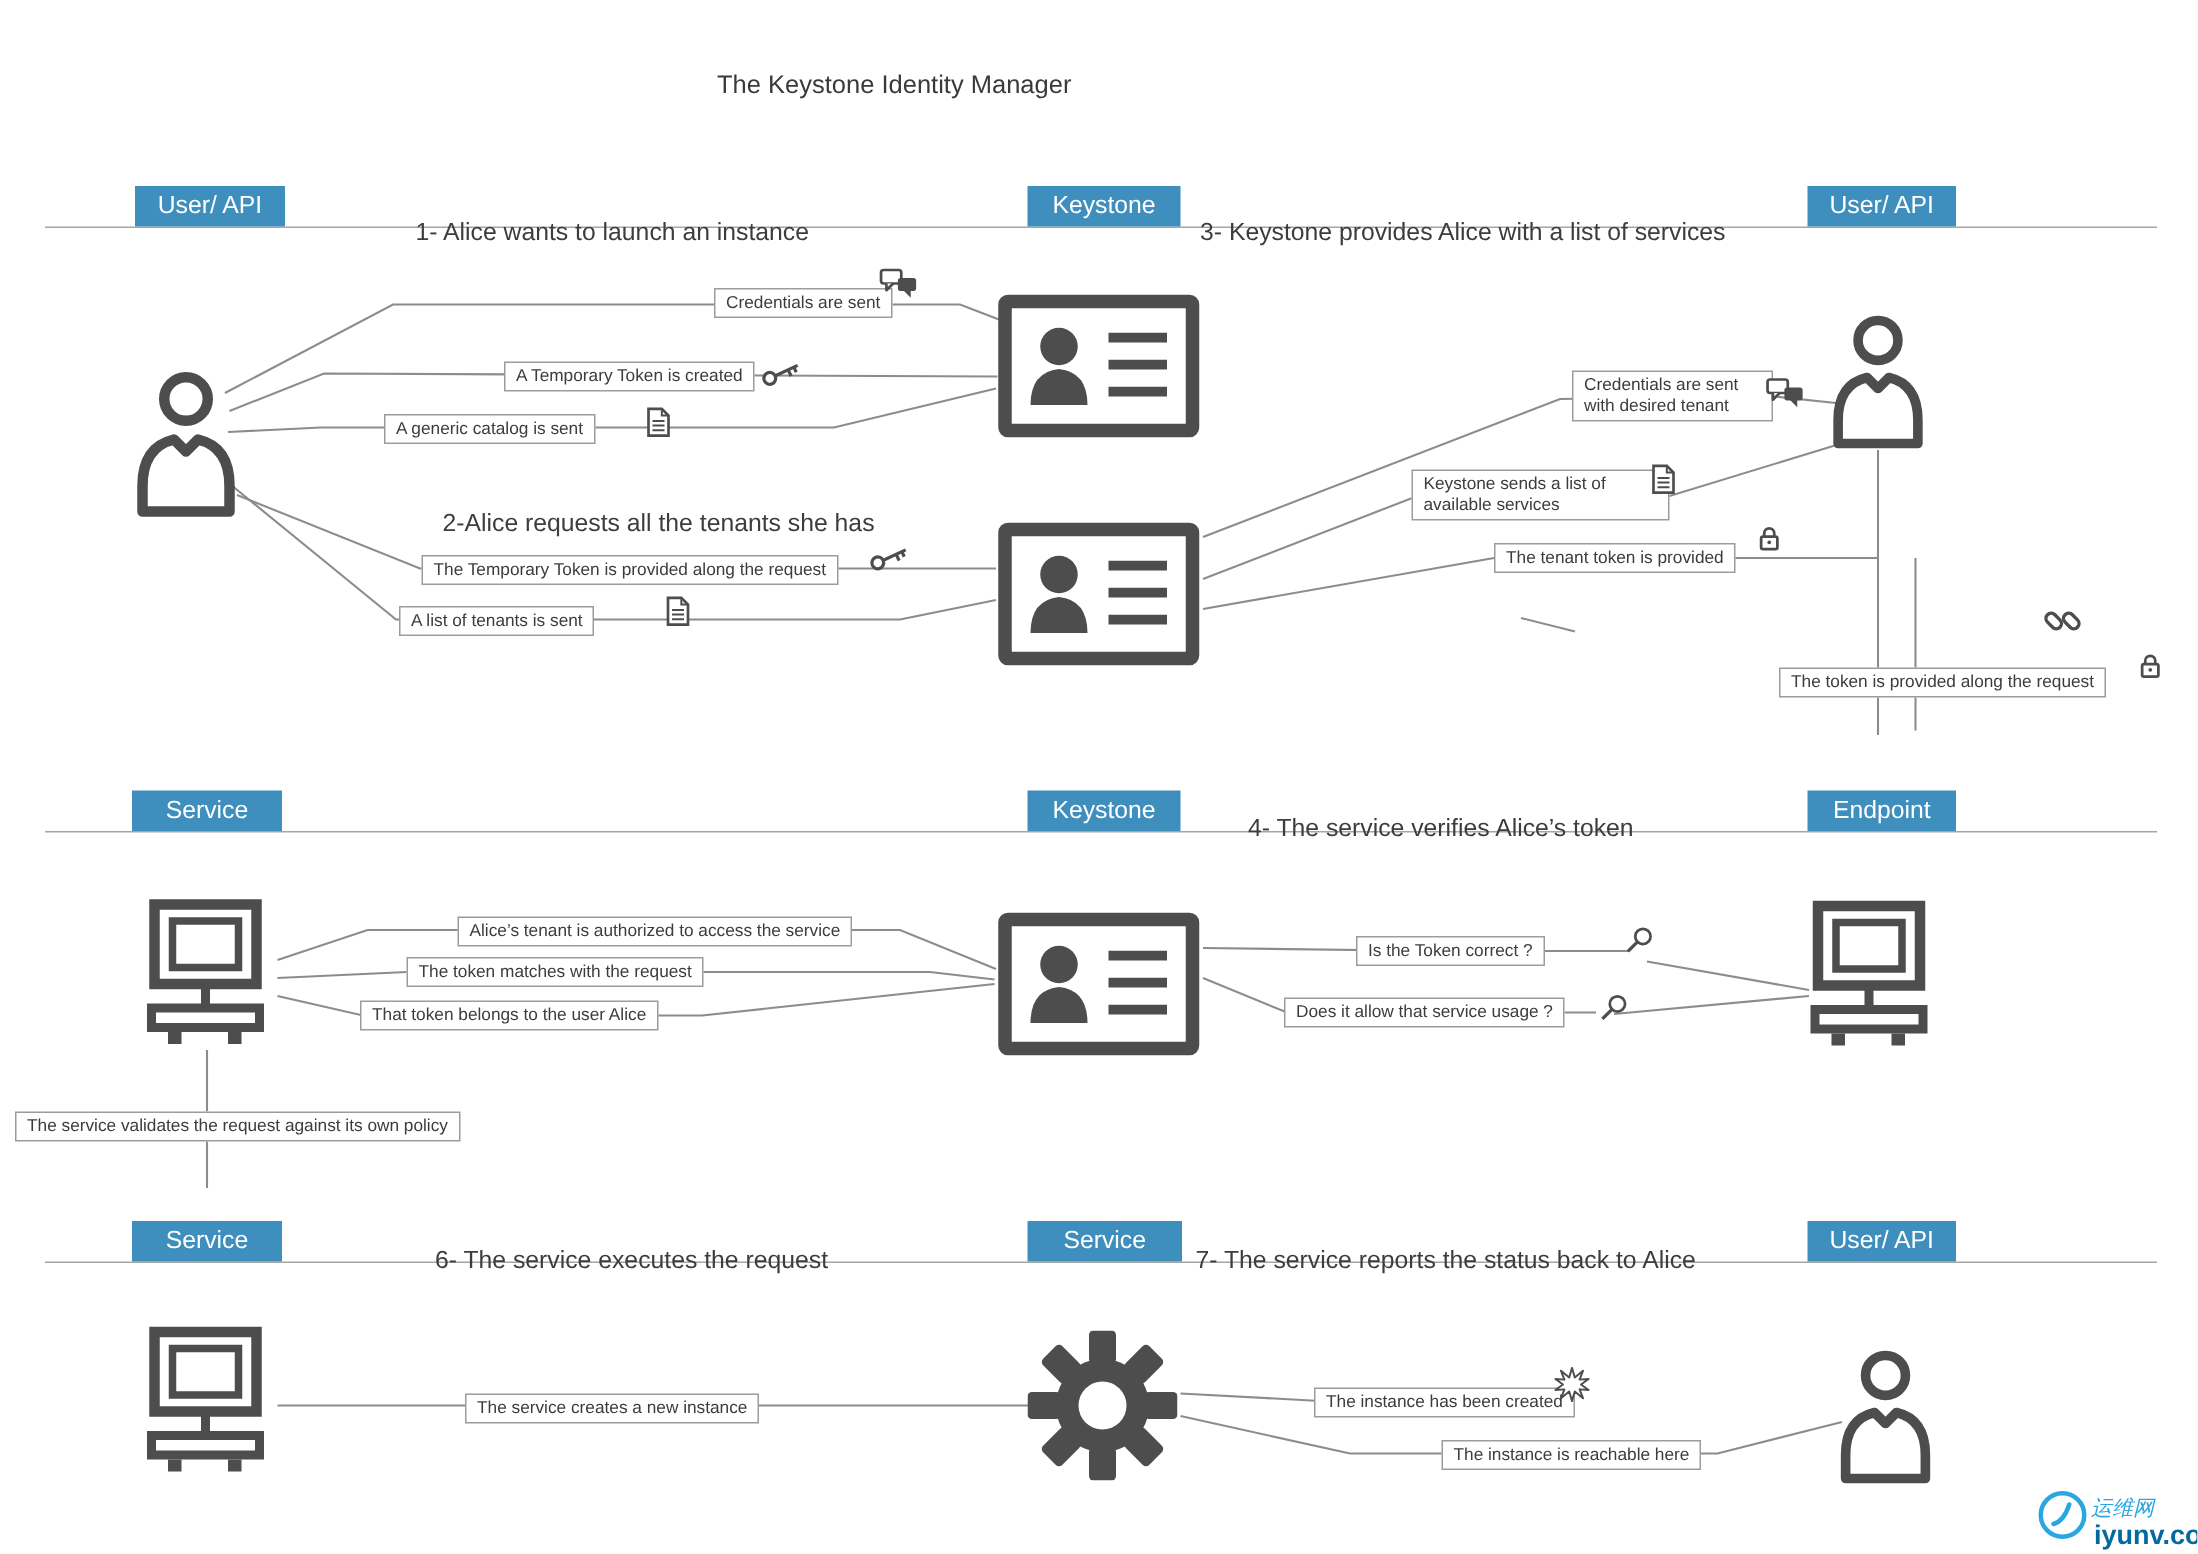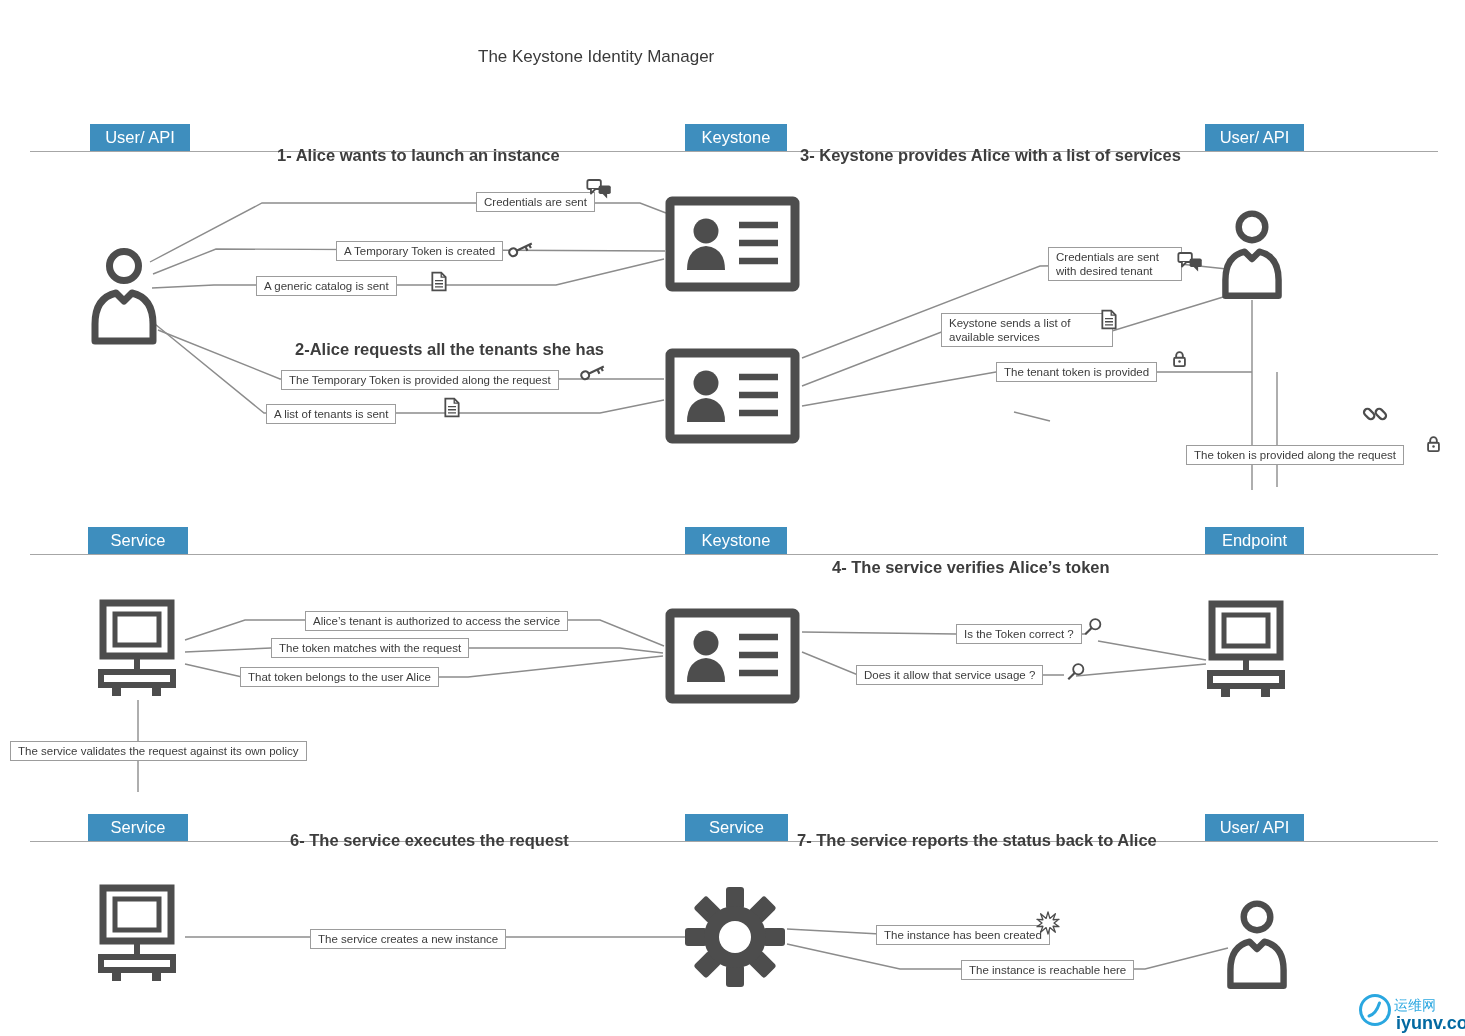--- a/index.html
+++ b/index.html
@@ -3,27 +3,27 @@
 <meta charset="utf-8">
 <style>
   html,body{margin:0;padding:0;background:#fff;font-family:"Liberation Sans",sans-serif;}
   .canvas{position:relative;width:1465px;height:1036px;background:#fff;overflow:hidden;}
   #wires{position:absolute;left:0;top:0;z-index:1;}
   .icon{position:absolute;z-index:2;}
   .icon-small{position:absolute;z-index:4;}
   .lane-header{position:absolute;height:27px;line-height:27px;text-align:center;color:#fff;
     background:#3e8ebe;font-size:16.5px;z-index:3;}
   .diagram-title{position:absolute;font-weight:normal;font-size:17px;color:#3a3a3a;white-space:nowrap;z-index:3;}
-  .section-title{position:absolute;font-weight:bold;font-size:16.5px;color:#3d3d3d;white-space:nowrap;z-index:3;}
+  .section-title{position:absolute;font-weight:normal;font-size:16.5px;color:#3d3d3d;white-space:nowrap;z-index:3;}
   .lbl{position:absolute;background:#fff;border:1px solid #9c9c9c;font-size:11.5px;line-height:14px;
     color:#3c3c3c;padding:2px 7px;white-space:nowrap;z-index:3;}
   .lbl.multiline{white-space:normal;}
   .lbl.align-left{text-align:left;}
   .lbl.clip{overflow:hidden;}
-  .wm-name{position:absolute;font-size:14px;color:#2aa7e0;z-index:3;white-space:nowrap;}
+  .wm-name{position:absolute;font-size:14px;color:#2aa7e0;z-index:3;white-space:nowrap;font-style:italic;}
   .wm-url{position:absolute;font-size:18px;font-weight:bold;color:#0369a1;z-index:3;white-space:nowrap;margin-left:16px;}
 </style>
 </head>
 <body>
 
 <div class="canvas">
 
   <svg width="0" height="0" style="position:absolute" aria-hidden="true">
     <defs>
       <symbol id="sym-person" viewBox="0 0 72 100">
@@ -143,21 +143,21 @@
   <div class="lane-header" style="left:88px;top:527px;width:100px">Service</div>
   <div class="lane-header" style="left:685px;top:527px;width:102px">Keystone</div>
   <div class="lane-header" style="left:1205px;top:527px;width:99px">Endpoint</div>
   <div class="lane-header" style="left:88px;top:814px;width:100px">Service</div>
   <div class="lane-header" style="left:685px;top:814px;width:103px">Service</div>
   <div class="lane-header" style="left:1205px;top:814px;width:99px">User/ API</div>
 
   <div class="section-title" style="left:277px;top:146px">1- Alice wants to launch an instance</div>
   <div class="section-title" style="left:800px;top:146px">3- Keystone provides Alice with a list of services</div>
   <div class="section-title" style="left:295px;top:340px">2-Alice requests all the tenants she has</div>
-  <div class="section-title" style="left:832px;top:558px">4- The service verifies Alice’s token</div>
+  <div class="section-title" style="left:832px;top:543px">4- The service verifies Alice’s token</div>
   <div class="section-title" style="left:290px;top:831px">6- The service executes the request</div>
   <div class="section-title" style="left:797px;top:831px">7- The service reports the status back to Alice</div>
 
   <svg class="icon" style="left:88px;top:245px" width="72" height="100">
       <use href="#sym-person"></use>
     </svg>
   <svg class="icon" style="left:665px;top:196px" width="135" height="96">
       <use href="#sym-card"></use>
     </svg>
   <svg class="icon" style="left:665px;top:348px" width="135" height="96">
@@ -232,21 +232,21 @@
   <div class="lbl" style="left:1186px;top:445px">The token is provided along the request</div>
   <svg class="icon-small" style="left:1426px;top:434px" width="15" height="20">
       <use href="#sym-lock"></use>
     </svg>
 
   <div class="lbl" style="left:305px;top:611px">Alice’s tenant is authorized to access the service</div>
   <div class="lbl" style="left:271px;top:638px">The token matches with the request</div>
   <div class="lbl" style="left:240px;top:667px">That token belongs to the user Alice</div>
   <div class="lbl" style="left:10px;top:741px">The service validates the request against its own policy</div>
 
-  <div class="lbl" style="left:956px;top:624px">Is the Token correct ?</div>
+  <div class="lbl" style="left:904px;top:624px">Is the Token correct ?</div>
   <svg class="icon-small" style="left:1083px;top:617px" width="20" height="20">
       <use href="#sym-mag"></use>
     </svg>
 
   <div class="lbl" style="left:856px;top:665px">Does it allow that service usage ?</div>
   <svg class="icon-small" style="left:1066px;top:662px" width="20" height="20">
       <use href="#sym-mag"></use>
     </svg>
 
   <div class="lbl" style="left:310px;top:929px">The service creates a new instance</div>

